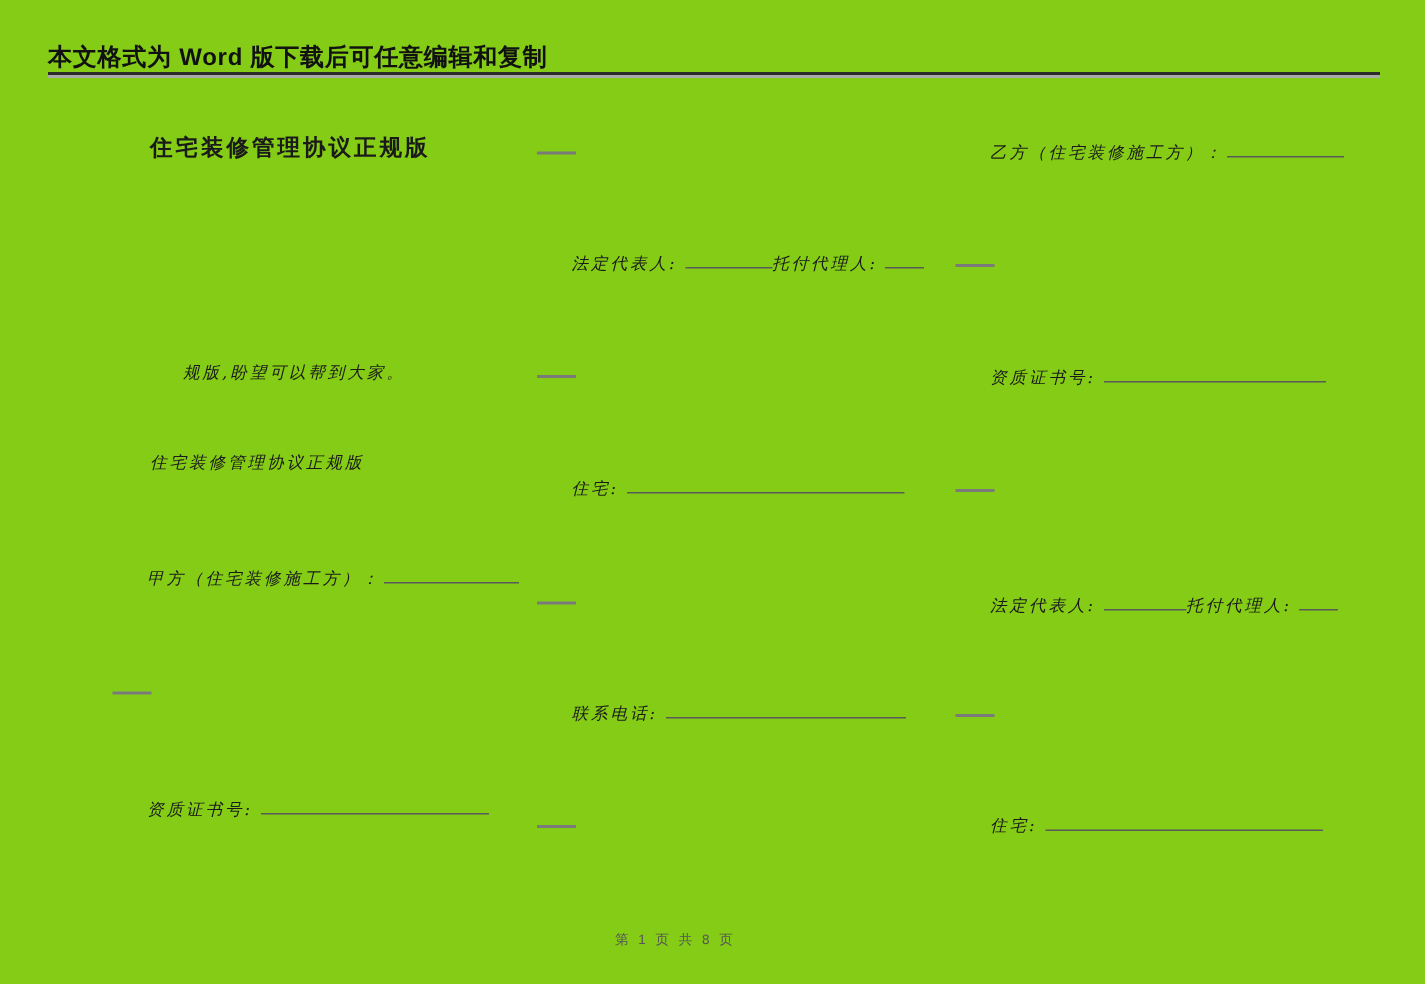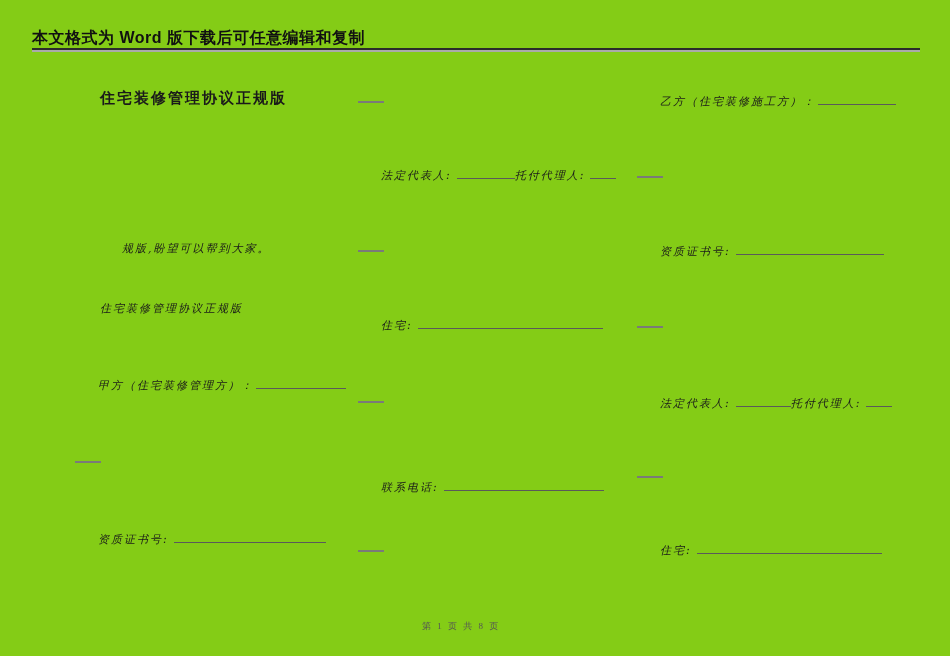--- a/index.html
+++ b/index.html
@@ -67,45 +67,44 @@
     position: absolute;
     width: 26px;
     height: 2px;
     background: #7a7a7a;
   }
   
   .footer {
     position: absolute;
     left: 410px;
     top: 620px;
-    font-family: Liberation Serif, serif;
+    font-family: Liberation Sans, sans-serif;
     font-size: 9px;
     letter-spacing: 2px;
     color: #555555;
     white-space: nowrap;
-    margin-left: 12px;
   }
 </style>
 </head>
 <body>
 
 <div class="page">
 
   <div class="hdr-notice">本文格式为 Word 版下载后可任意编辑和复制</div>
   <div class="hdr-rule"></div>
 
   <div class="line doc-title" style="left:100px; top:90px;">住宅装修管理协议正规版</div>
 
 
   <div class="line" style="left:74px; top:240px;margin-left:48px;">规版,盼望可以帮到大家。</div>
 
   <div class="line" style="left:100px; top:300px;">住宅装修管理协议正规版</div>
 
   <div class="line" style="left:98px; top:376px;">
-    <span>甲方（住宅装修管理方）：</span><span class="blank tight" style="width:90px;"></span>
+    <span>甲方（住宅装修施工方）：</span><span class="blank tight" style="width:90px;"></span>
   </div>
 
   <div class="dash" style="left:75px; top:461px;"></div>
 
   <div class="line" style="left:98px; top:530px;">
     <span>资质证书号:</span><span class="blank" style="width:152px;"></span>
   </div>
 
   <div class="dash" style="left:358px; top:101px;"></div>
 
@@ -116,21 +115,21 @@
 
   <div class="dash" style="left:358px; top:250px;"></div>
 
   <div class="line" style="left:381px; top:316px;">
     <span>住宅:</span><span class="blank" style="width:185px;"></span>
   </div>
   <div class="dash" style="left:637px; top:326px;"></div>
 
   <div class="dash" style="left:358px; top:401px;"></div>
 
-  <div class="line" style="left:381px; top:466px;margin-top:12px;">
+  <div class="line" style="left:381px; top:466px;">
     <span>联系电话:</span><span class="blank" style="width:160px;"></span>
   </div>
   <div class="dash" style="left:637px; top:476px;"></div>
 
   <div class="dash" style="left:358px; top:550px;"></div>
 
   <div class="line" style="left:660px; top:92px;">
     <span>乙方（住宅装修施工方）：</span><span class="blank tight" style="width:78px;"></span>
   </div>
 

